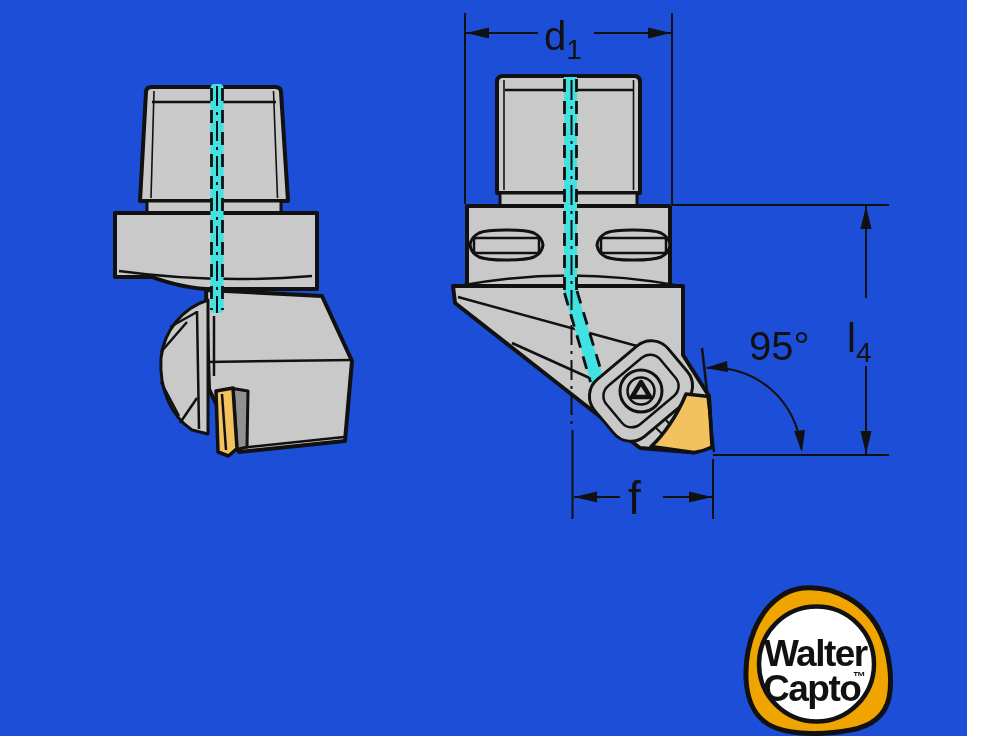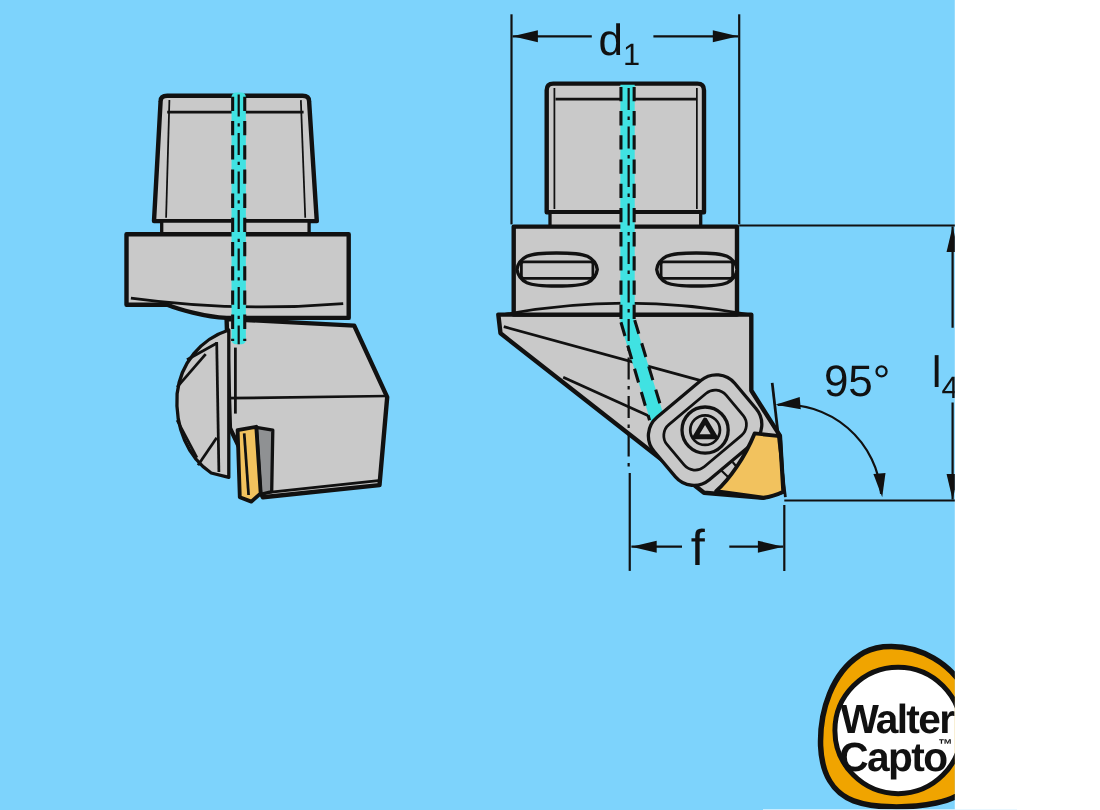--- a/index.html
+++ b/index.html
@@ -1,16 +1,16 @@
 <!DOCTYPE html>
 <html><head>
 <meta charset="utf-8">
 <style>
   html,body{margin:0;padding:0;background:#ffffff;}
-  .stage{position:relative;width:868px;height:736px;background:#7dd3fc;overflow:hidden;
+  .stage{position:relative;width:967px;height:736px;background:#1d4ed8;overflow:hidden;
          font-family:"Liberation Sans", sans-serif;}
   svg{display:block;}
   .metal{fill:#c9c9c9;stroke:#111;stroke-width:4;stroke-linejoin:round;}
   .metal-thin{fill:#c9c9c9;stroke:#111;stroke-width:3;stroke-linejoin:round;}
   .metal-dark{fill:#8f9193;stroke:#111;stroke-width:3;stroke-linejoin:round;}
   .detail{fill:none;stroke:#111;stroke-width:2.5;}
   .detail-lt{fill:none;stroke:#111;stroke-width:1.6;}
   .dimline{fill:none;stroke:#111;stroke-width:2;}
   .arrow{fill:#111;stroke:none;}
   .centerline{fill:none;stroke:#111;stroke-width:2;stroke-dasharray:20 6 3 6;}

